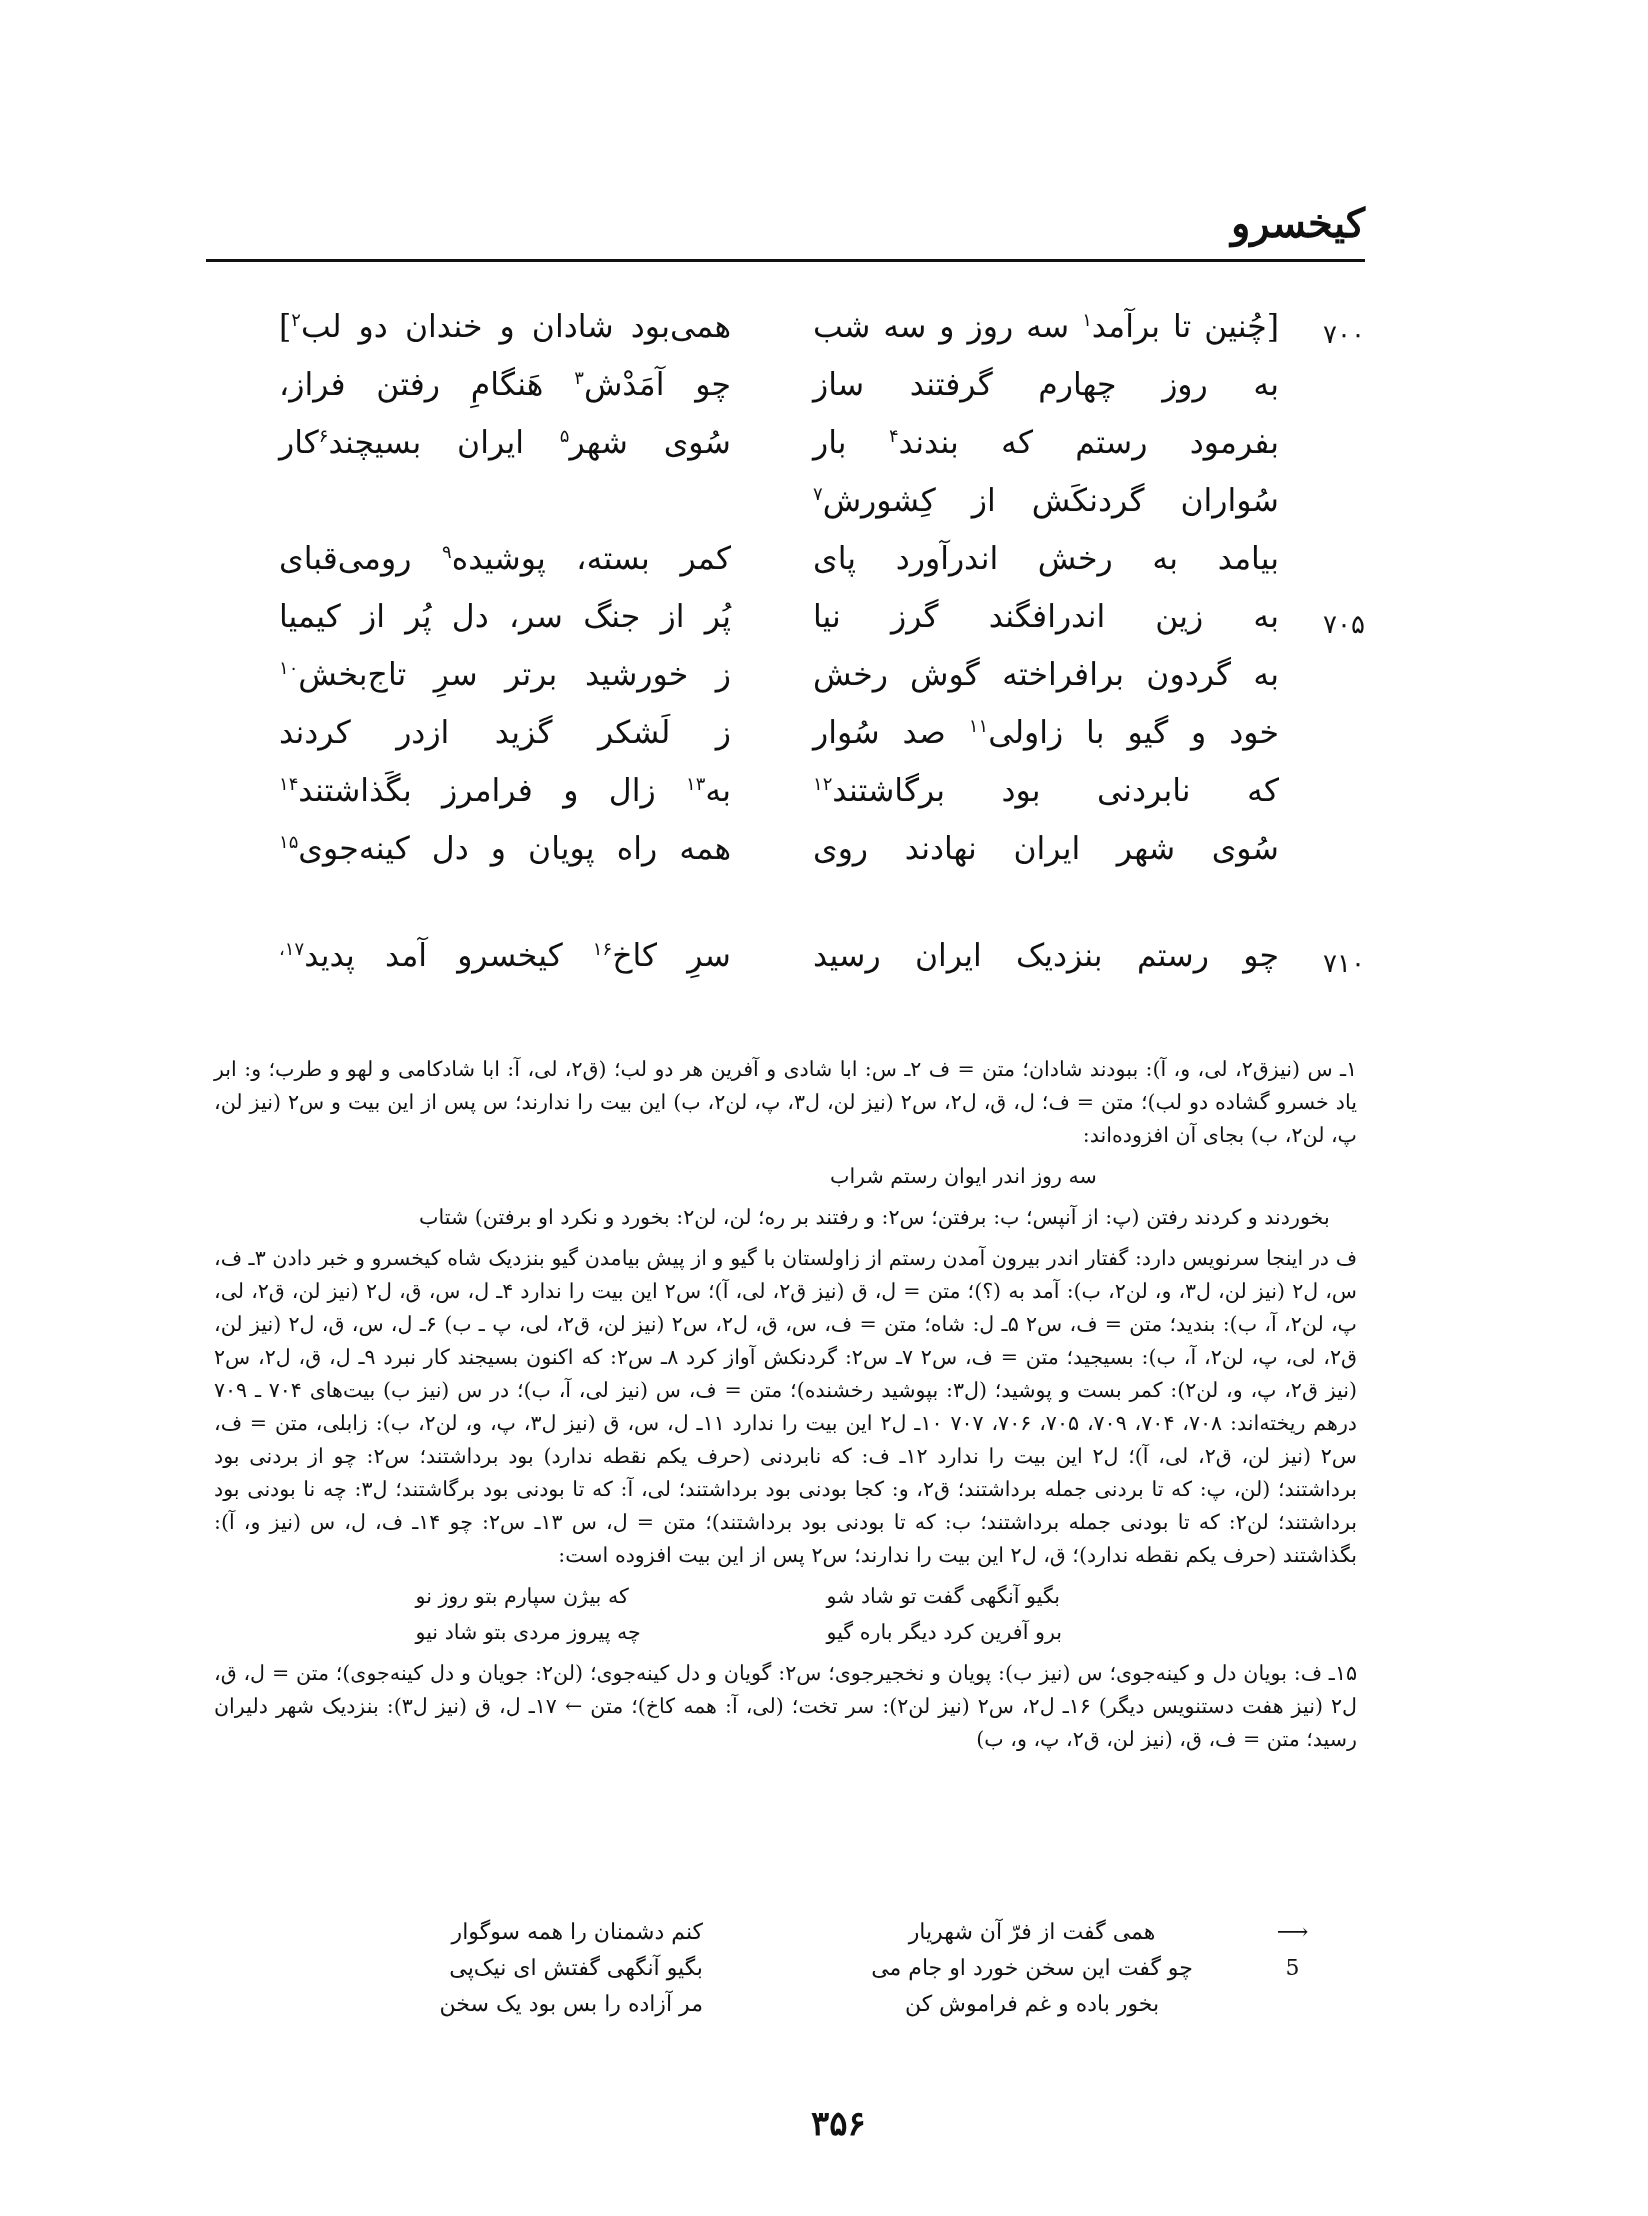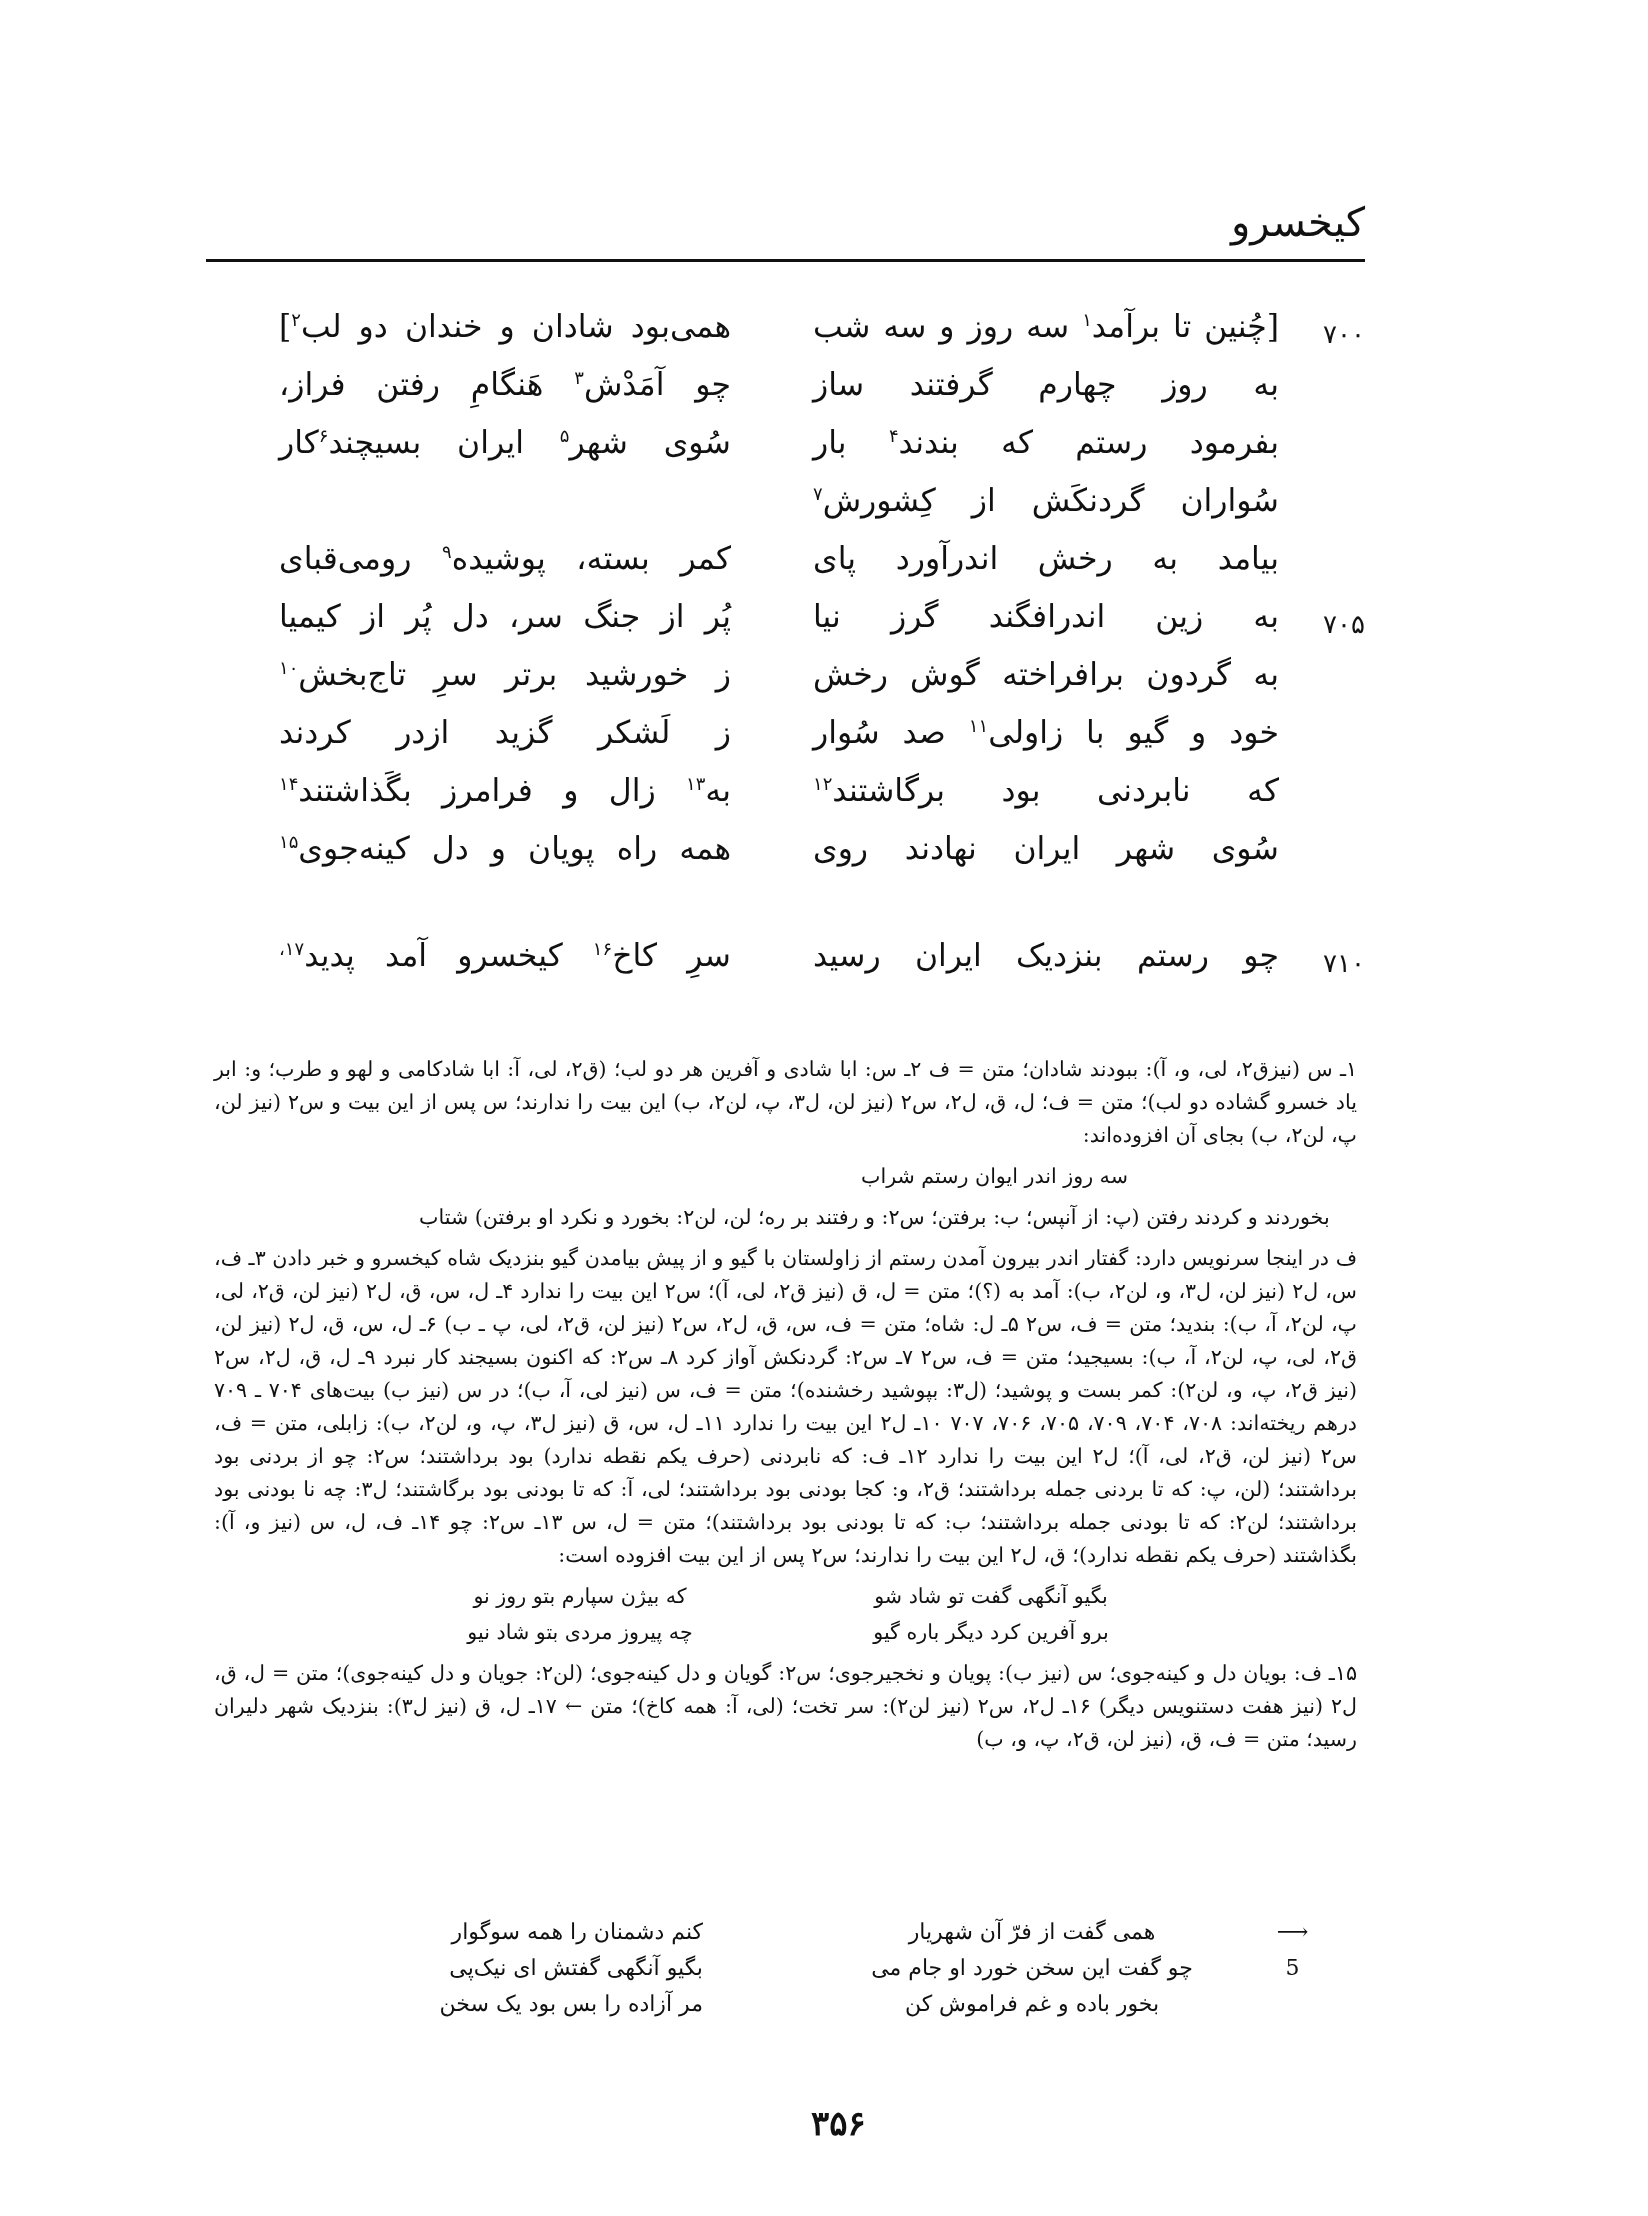--- a/index.html
+++ b/index.html
@@ -1,31 +1,31 @@
 <!DOCTYPE html>
 <html style="font-size:11px"><head>
 <meta charset="utf-8">
 <style>
   html, body { margin:0; padding:0; background:#ffffff; }
   body { width:1649px; height:2216px; position:relative; overflow:hidden; color:#111;
          font-family:"DejaVu Serif", serif; }
   .page { position:absolute; left:0; top:0; width:1649px; height:2216px; }
-  .header-title { position:absolute; right:284px; top:199px; font-size:40px; font-weight:normal; direction:rtl; }
+  .header-title { position:absolute; right:284px; top:199px; font-size:40px; font-weight:bold; direction:rtl; }
   .header-rule { position:absolute; left:206px; right:284px; top:259px; height:3.4px; background:#111; }
   .verses { position:absolute; left:288px; right:274px; top:308px; }
   .verse-row { position:relative; height:58px; direction:rtl; }
   .verse-row.gap { margin-top:49px; }
   .verse-num { position:absolute; right:0; top:11px; font-size:26px; width:62px; text-align:center; }
   .hemi1 { position:absolute; right:96px; width:466px; top:0; font-size:31.5px; text-align:justify; text-align-last:justify; white-space:nowrap; }
   .hemi2 { position:absolute; right:644px; width:452px; top:0; font-size:31.5px; text-align:justify; text-align-last:justify; white-space:nowrap; }
   sup { font-size:18px; }
   .footnotes { position:absolute; left:206px; right:284px; top:1045px; direction:rtl; font-size:20.6px; line-height:33px; text-align:justify; }
   .fn-para { margin:8px; }
   .fn-poem { display:flex; justify-content:center; gap:82px; direction:rtl; margin:2.7px 0; }
-  .fn-poem span { min-width:329px; text-align:center; }
+  .fn-poem span { min-width:329px; text-align:left; }
   .fn-poem.indent { padding-right:206px; justify-content:flex-start; }
   .variant { position:absolute; left:288px; right:329px; top:1919px; direction:rtl; font-size:22px; }
   .variant-row { position:relative; height:36px; }
   .v-marker { position:absolute; right:0; width:55px; text-align:center; }
   .v-h1 { position:absolute; right:96px; width:384px; text-align:center; }
   .v-h2 { position:absolute; right:617px; width:384px; text-align:right; }
   .page-number { position:absolute; left:0; right:0; top:2103px; text-align:center; font-size:34px; font-weight:bold;padding-left:28px; }
 </style>
 </head>
 <body>

